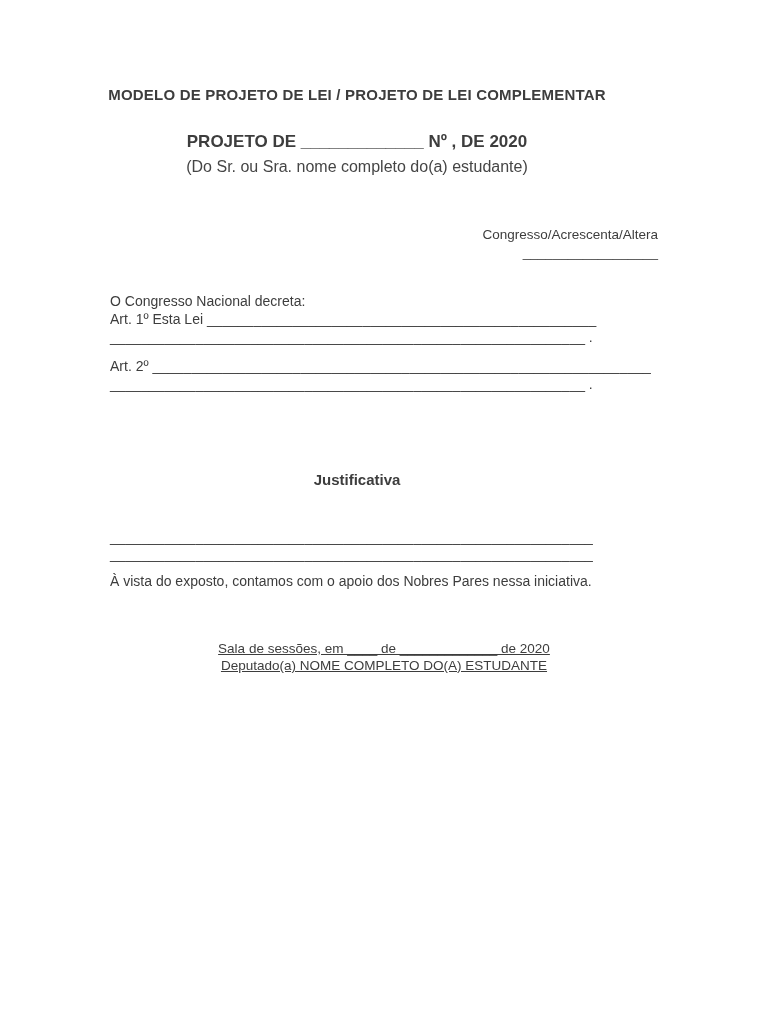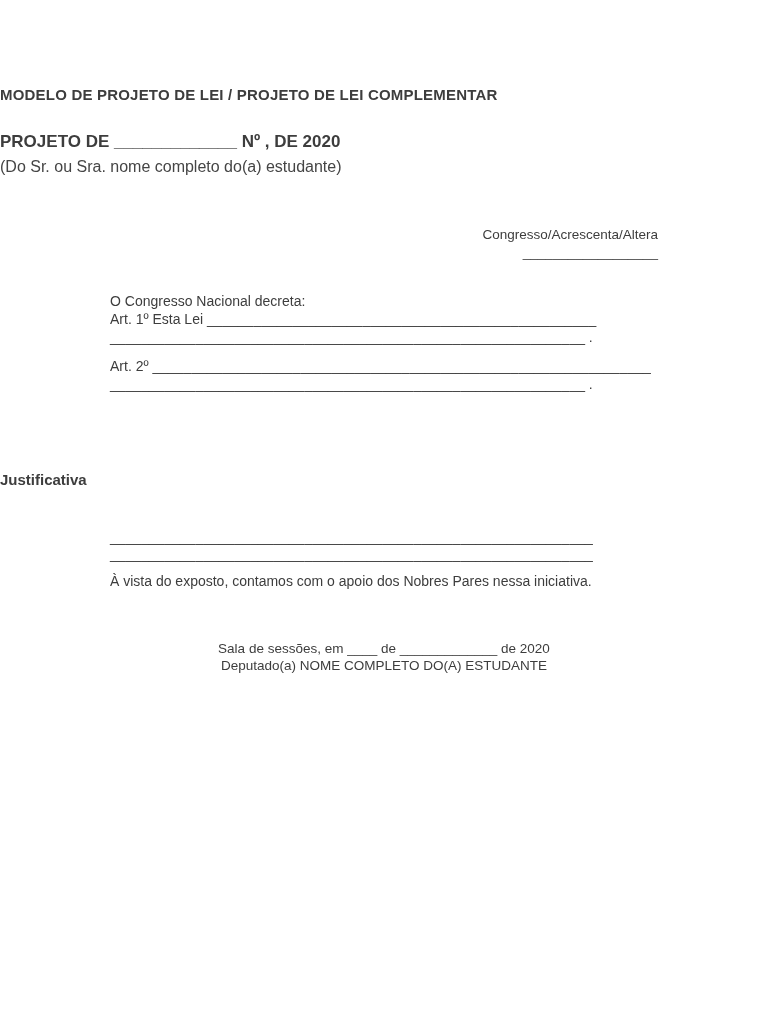--- a/index.html
+++ b/index.html
@@ -18,21 +18,22 @@
   }
   .line {
     position: absolute;
     white-space: nowrap;
     font-size: 14px;
     line-height: 18px;
   }
   .centered {
     left: 0;
     width: 684px;
-    text-align: left;
+    text-align: center;
+    padding-left: 15px;
   }
   .body-left {
     left: 110px;
   }
   .title {
     top: 86px;
     font-size: 15px;
     font-weight: bold;
     letter-spacing: 0.2px;
   }
@@ -72,20 +73,21 @@
   .closing { top: 572px; }
   .sig {
     position: absolute;
     top: 640px;
     left: 0;
     width: 768px;
     text-align: center;
     font-size: 13.5px;
     line-height: 17px;
     white-space: nowrap;
+    text-decoration: underline;
   }
 </style>
 </head>
 <body>
 
 <div class="page">
 
   <div class="line centered title">MODELO DE PROJETO DE LEI / PROJETO DE LEI COMPLEMENTAR</div>
 
   <div class="line centered subtitle">PROJETO DE _____________ Nº , DE 2020</div>

